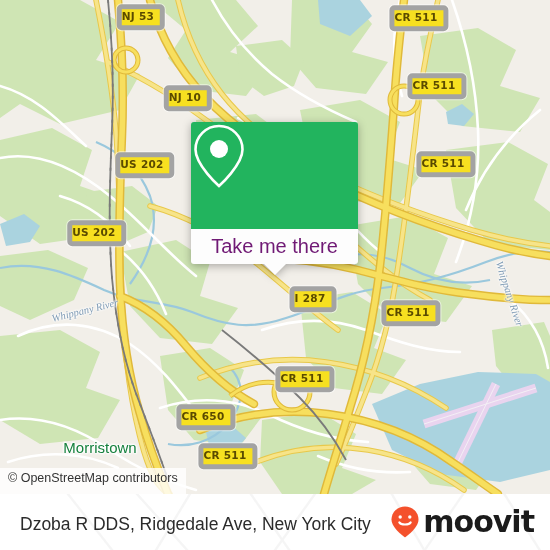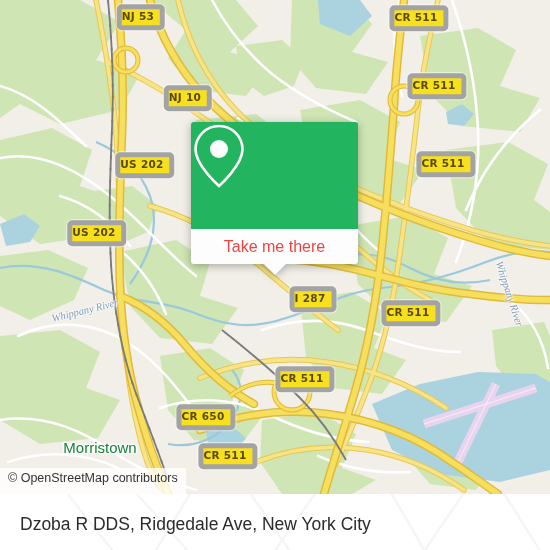--- a/index.html
+++ b/index.html
@@ -74,22 +74,22 @@
     background:#22b45e;
     height:107px;
     border-radius:3px 3px 0 0;
     display:flex;align-items:center;justify-content:center;
   }
   #popup-foot{
     background:#fdfdfd;
     border-radius:0 0 3px 3px;
     height:35px;
     display:flex;align-items:center;justify-content:center;
-    color:#ef4444;
-    font-size:16px;
+    color:#701a75;
+    font-size:20px;
     font-family:"Liberation Sans", sans-serif;
   }
   #popup-tail{
     position:absolute;left:50%;top:142px;
     width:0;height:0;margin-left:-11px;
     border-left:11px solid transparent;
     border-right:11px solid transparent;
     border-top:11px solid #fdfdfd;
   }
 
@@ -306,14 +306,23 @@
         <line x1="386" y1="-10" x2="430" y2="66"></line>
         <line x1="470" y1="-10" x2="418" y2="66"></line>
         <line x1="498" y1="-10" x2="546" y2="66"></line>
       </g>
     </svg>
 
     <div id="footer-title">
       <span>Dzoba R DDS, Ridgedale Ave, New York City</span>
     </div>
 
+    <div id="logo">
+      <svg width="30" height="34" viewBox="0 0 30 34">
+        <path d="M15 1.5 C7.4 1.5 1.5 7.3 1.5 14.6 C1.5 23.5 15 32.5 15 32.5 C15 32.5 28.5 23.5 28.5 14.6 C28.5 7.3 22.6 1.5 15 1.5 Z" fill="#f4512c"></path>
+        <circle cx="10.2" cy="12" r="1.7" fill="#ffffff"></circle>
+        <circle cx="19.8" cy="12" r="1.7" fill="#ffffff"></circle>
+        <path d="M9.3 17.4 C11 20.2 19 20.2 20.7 17.4" stroke="#ffffff" stroke-width="2.1" fill="none" stroke-linecap="round"></path>
+      </svg>
+      <span id="logo-text">moovit</span>
+    </div>
   </div>
 </div>
 
 </body></html>

